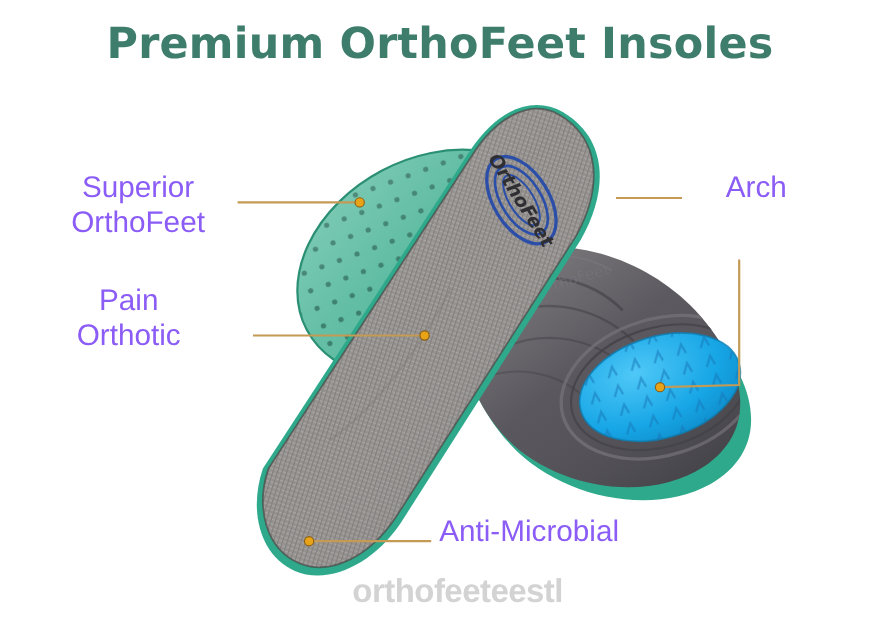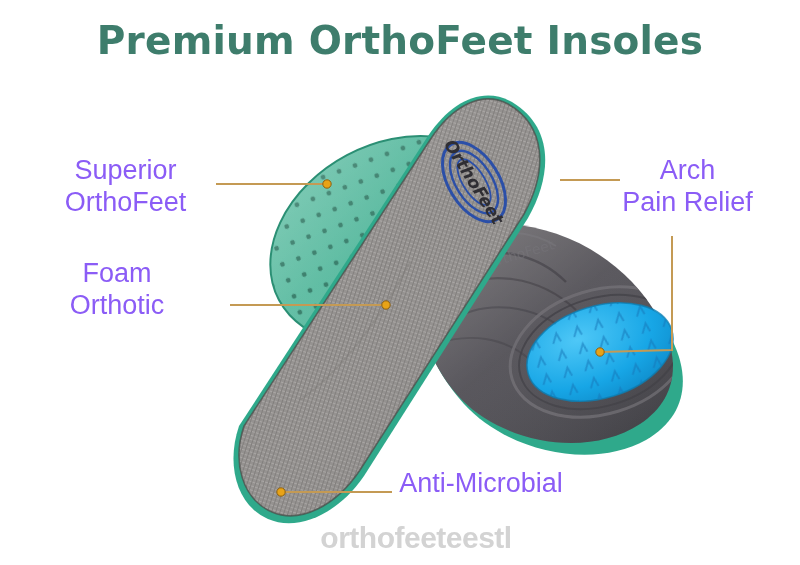--- a/index.html
+++ b/index.html
@@ -174,27 +174,26 @@
   </svg>
 
   <div class="title">Premium OrthoFeet Insoles</div>
 
   <div class="label lbl-cushion">
     <span class="ln">Superior</span>
     <span class="ln">OrthoFeet</span>
   </div>
 
   <div class="label lbl-arch">
-    <span class="ln">Foam</span>
+    <span class="ln">Pain</span>
     <span class="ln">Orthotic</span>
   </div>
 
   <div class="label lbl-heel">
     <span class="ln">Arch</span>
-    <span class="ln">Pain Relief</span>
   </div>
 
   <div class="label lbl-anti">
     <span class="ln">Anti-Microbial</span>
   </div>
 
   <div class="watermark">orthofeeteestl</div>
 </div>
 
 </body></html>

